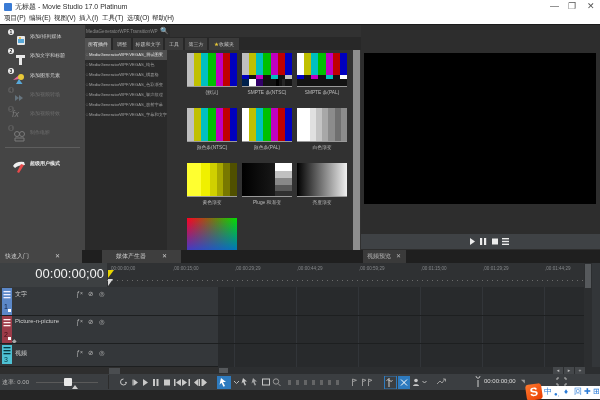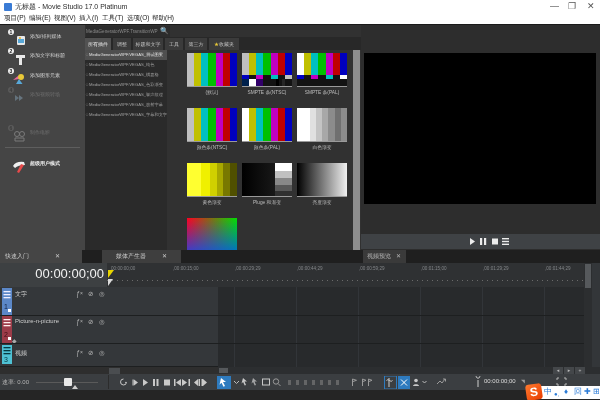--- a/index.html
+++ b/index.html
@@ -127,20 +127,25 @@
       <span class="badge">3</span>
         <span class="slbl">添加图形元素</span>
     </div>
     <div class="sbtn" style="top:62px;">
       <span class="sico"><svg width="14" height="14" viewBox="0 0 14 14">
             <path d="M3 5l4 3-4 3z" fill="#6a7d8a" opacity="0.8"></path>
             <path d="M7 5l4 3-4 3z" fill="#7d95a5" opacity="0.6"></path>
           </svg></span>
       <span class="badge dis">4</span>
         <span class="slbl dis">添加视频转场</span>
+    </div>
+    <div class="sbtn" style="top:81px;">
+      <span class="sico" style="color:#7a7a7a;font-size:9px;font-style:italic;">fx</span>
+      <span class="badge dis">5</span>
+        <span class="slbl dis">添加视频特效</span>
     </div>
     <div class="sbtn" style="top:100px;">
       <span class="sico"><svg width="14" height="14" viewBox="0 0 14 14">
             <circle cx="5" cy="6" r="2.5" fill="none" stroke="#7a7a7a"></circle>
             <circle cx="10" cy="6" r="2.5" fill="none" stroke="#7a7a7a"></circle>
             <path d="M3 10h9v3H3z" fill="none" stroke="#7a7a7a"></path>
           </svg></span>
       <span class="badge dis">6</span>
         <span class="slbl dis">制作电影</span>
     </div>

